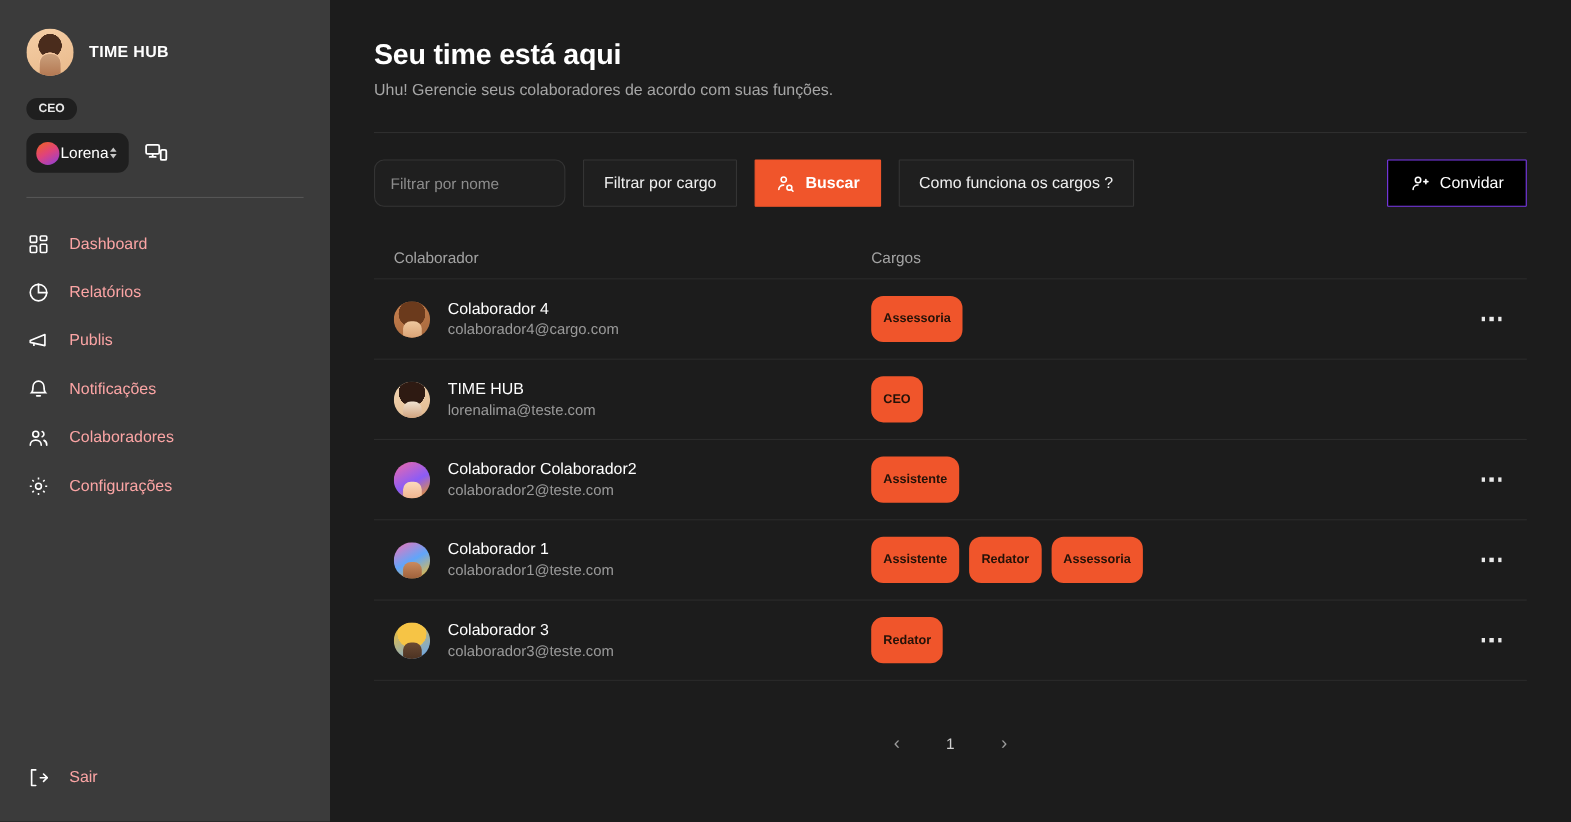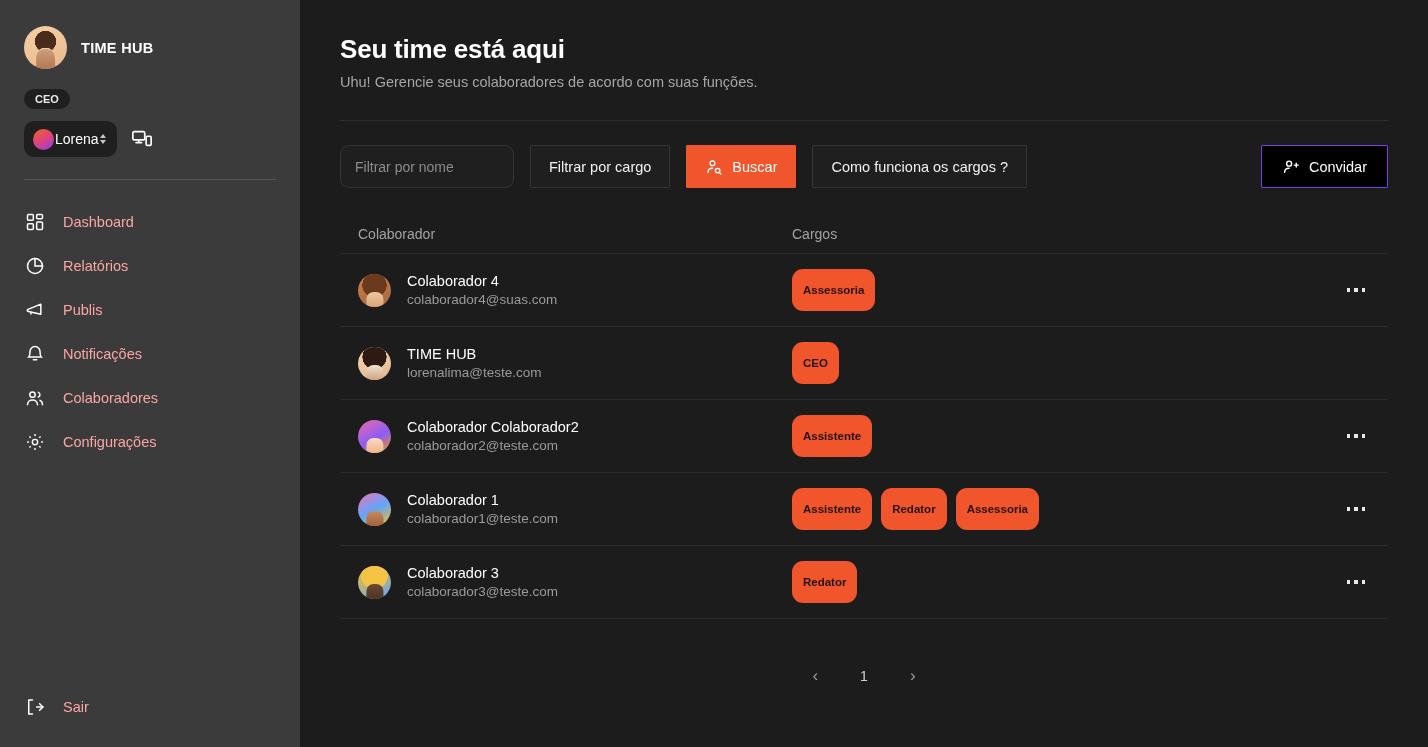--- a/index.html
+++ b/index.html
@@ -88,21 +88,21 @@
     color:#e6e6e6; font-size:14px; padding:0 14px;
     font-family:"Liberation Sans", sans-serif; outline:none;
   }
   .filter-input::placeholder { color:#8c8c8c; }
   .btn {
     height:43px; border-radius:1px; border:1px solid #343434;
     background:#1f1f1f; color:#f0f0f0; font-size:14.5px;
     padding:0 18px; cursor:pointer; display:flex; align-items:center; gap:9px;
     font-family:"Liberation Sans", sans-serif; white-space:nowrap;
   }
-  .btn-primary { background:#f0552b; border-color:#f0552b; color:#fff; font-weight:400; }
+  .btn-primary { background:#f0552b; border-color:#f0552b; color:#fff; font-weight:700; }
   .btn-invite {
     background:#000000; border-color:#7c3aed; color:#fff;
     position:absolute; right:0; padding:0 20px;
   }
 
   
   .table { margin-top:26px; }
   .t-head {
     display:flex; align-items:center; height:40px;
     border-bottom:1px solid #2b2b2b; color:#a3a3a3; font-size:14px;
@@ -304,21 +304,21 @@
       <div class="col-collab">Colaborador</div>
       <div class="col-cargos">Cargos</div>
       <div class="col-act"></div>
     </div>
 
     <div class="t-row">
       <div class="cell-collab">
         <span class="av a1"></span>
         <span>
           <span class="c-name" style="display:block">Colaborador 4</span>
-          <span class="c-mail" style="display:block">colaborador4@suas.com</span>
+          <span class="c-mail" style="display:block">colaborador4@cargo.com</span>
         </span>
       </div>
       <div class="cell-cargos">
         <span class="badge">Assessoria</span>
       </div>
       <div class="cell-act">
         <span class="dots">
             <i></i>
             <i></i>
             <i></i>

